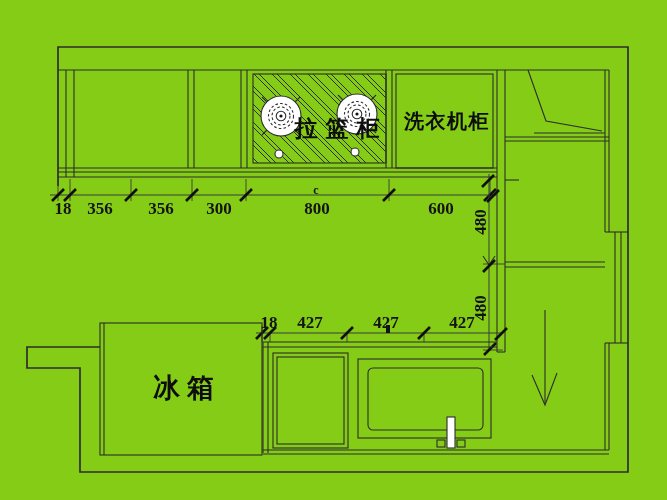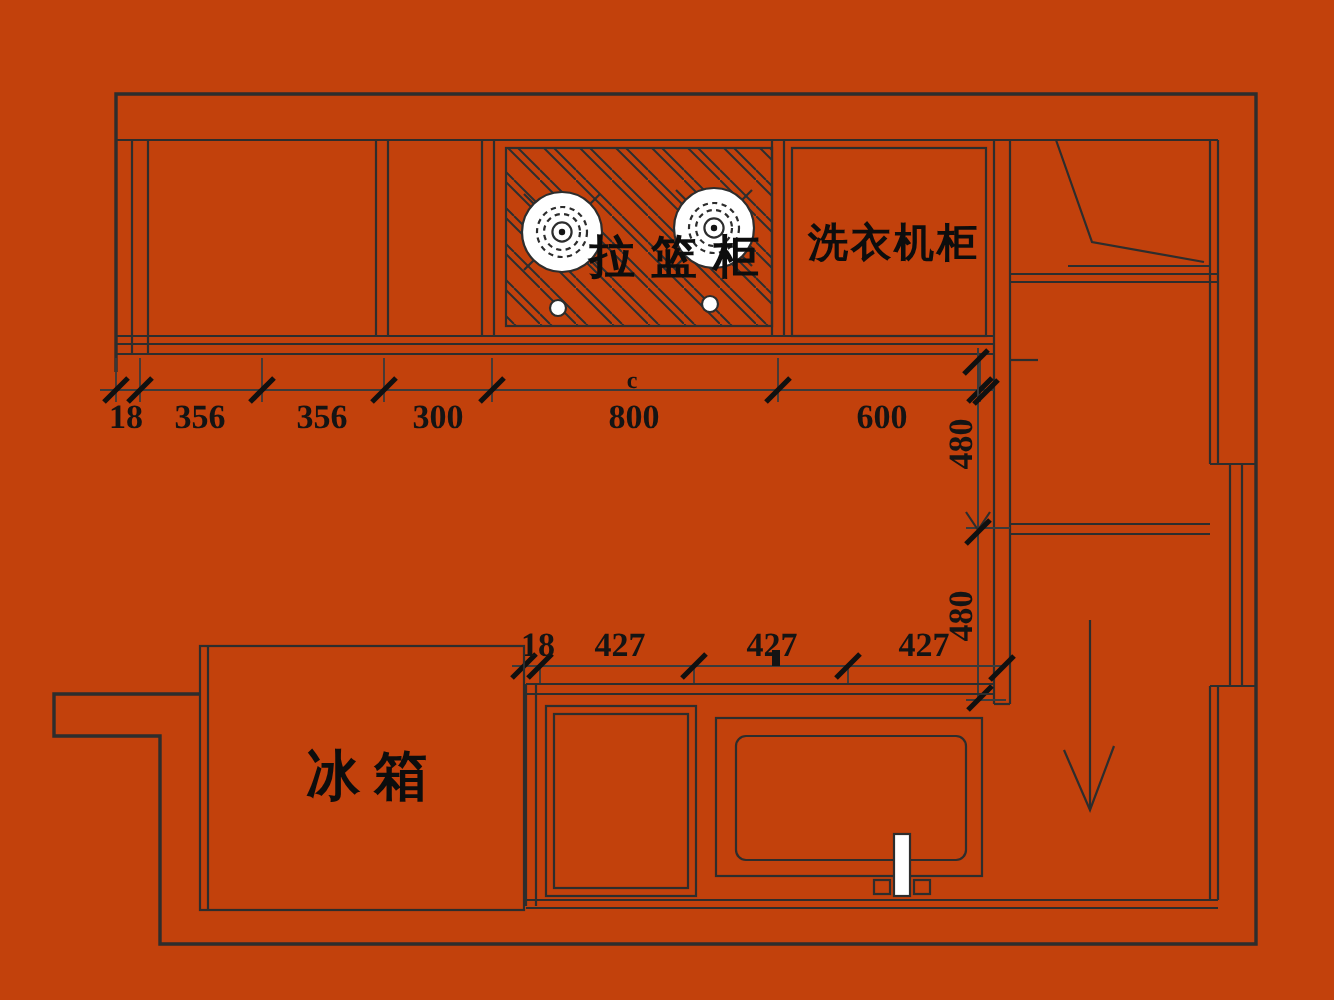--- a/index.html
+++ b/index.html
@@ -1,16 +1,16 @@
 <!DOCTYPE html>
 <html><head>
 <meta charset="utf-8">
 <style>
   html,body{margin:0;padding:0;background:#ffffff;}
-  #stage{position:relative;width:667px;height:500px;background:#c2410c;overflow:hidden;
+  #stage{position:relative;width:667px;height:500px;background:#84cc16;overflow:hidden;
          font-family:"Liberation Sans",sans-serif;}
   svg{display:block}
   .ln{stroke:#2d2d2d;fill:none;stroke-width:1.1;stroke-linecap:butt}
   .thick{stroke-width:1.7}
   .tick{stroke:#101010;stroke-width:2.6}
   .dimline{stroke:#3a3a3a;stroke-width:1}
   .ext{stroke:#3a3a3a;stroke-width:0.9}
   .dim{font:700 17px "Liberation Serif",serif;fill:#141414;text-anchor:middle}
   .dim-small{font:700 12px "Liberation Serif",serif;fill:#141414;text-anchor:middle}
   .cjk{font-family:"DejaVu Sans","Liberation Sans",sans-serif;font-weight:700;

